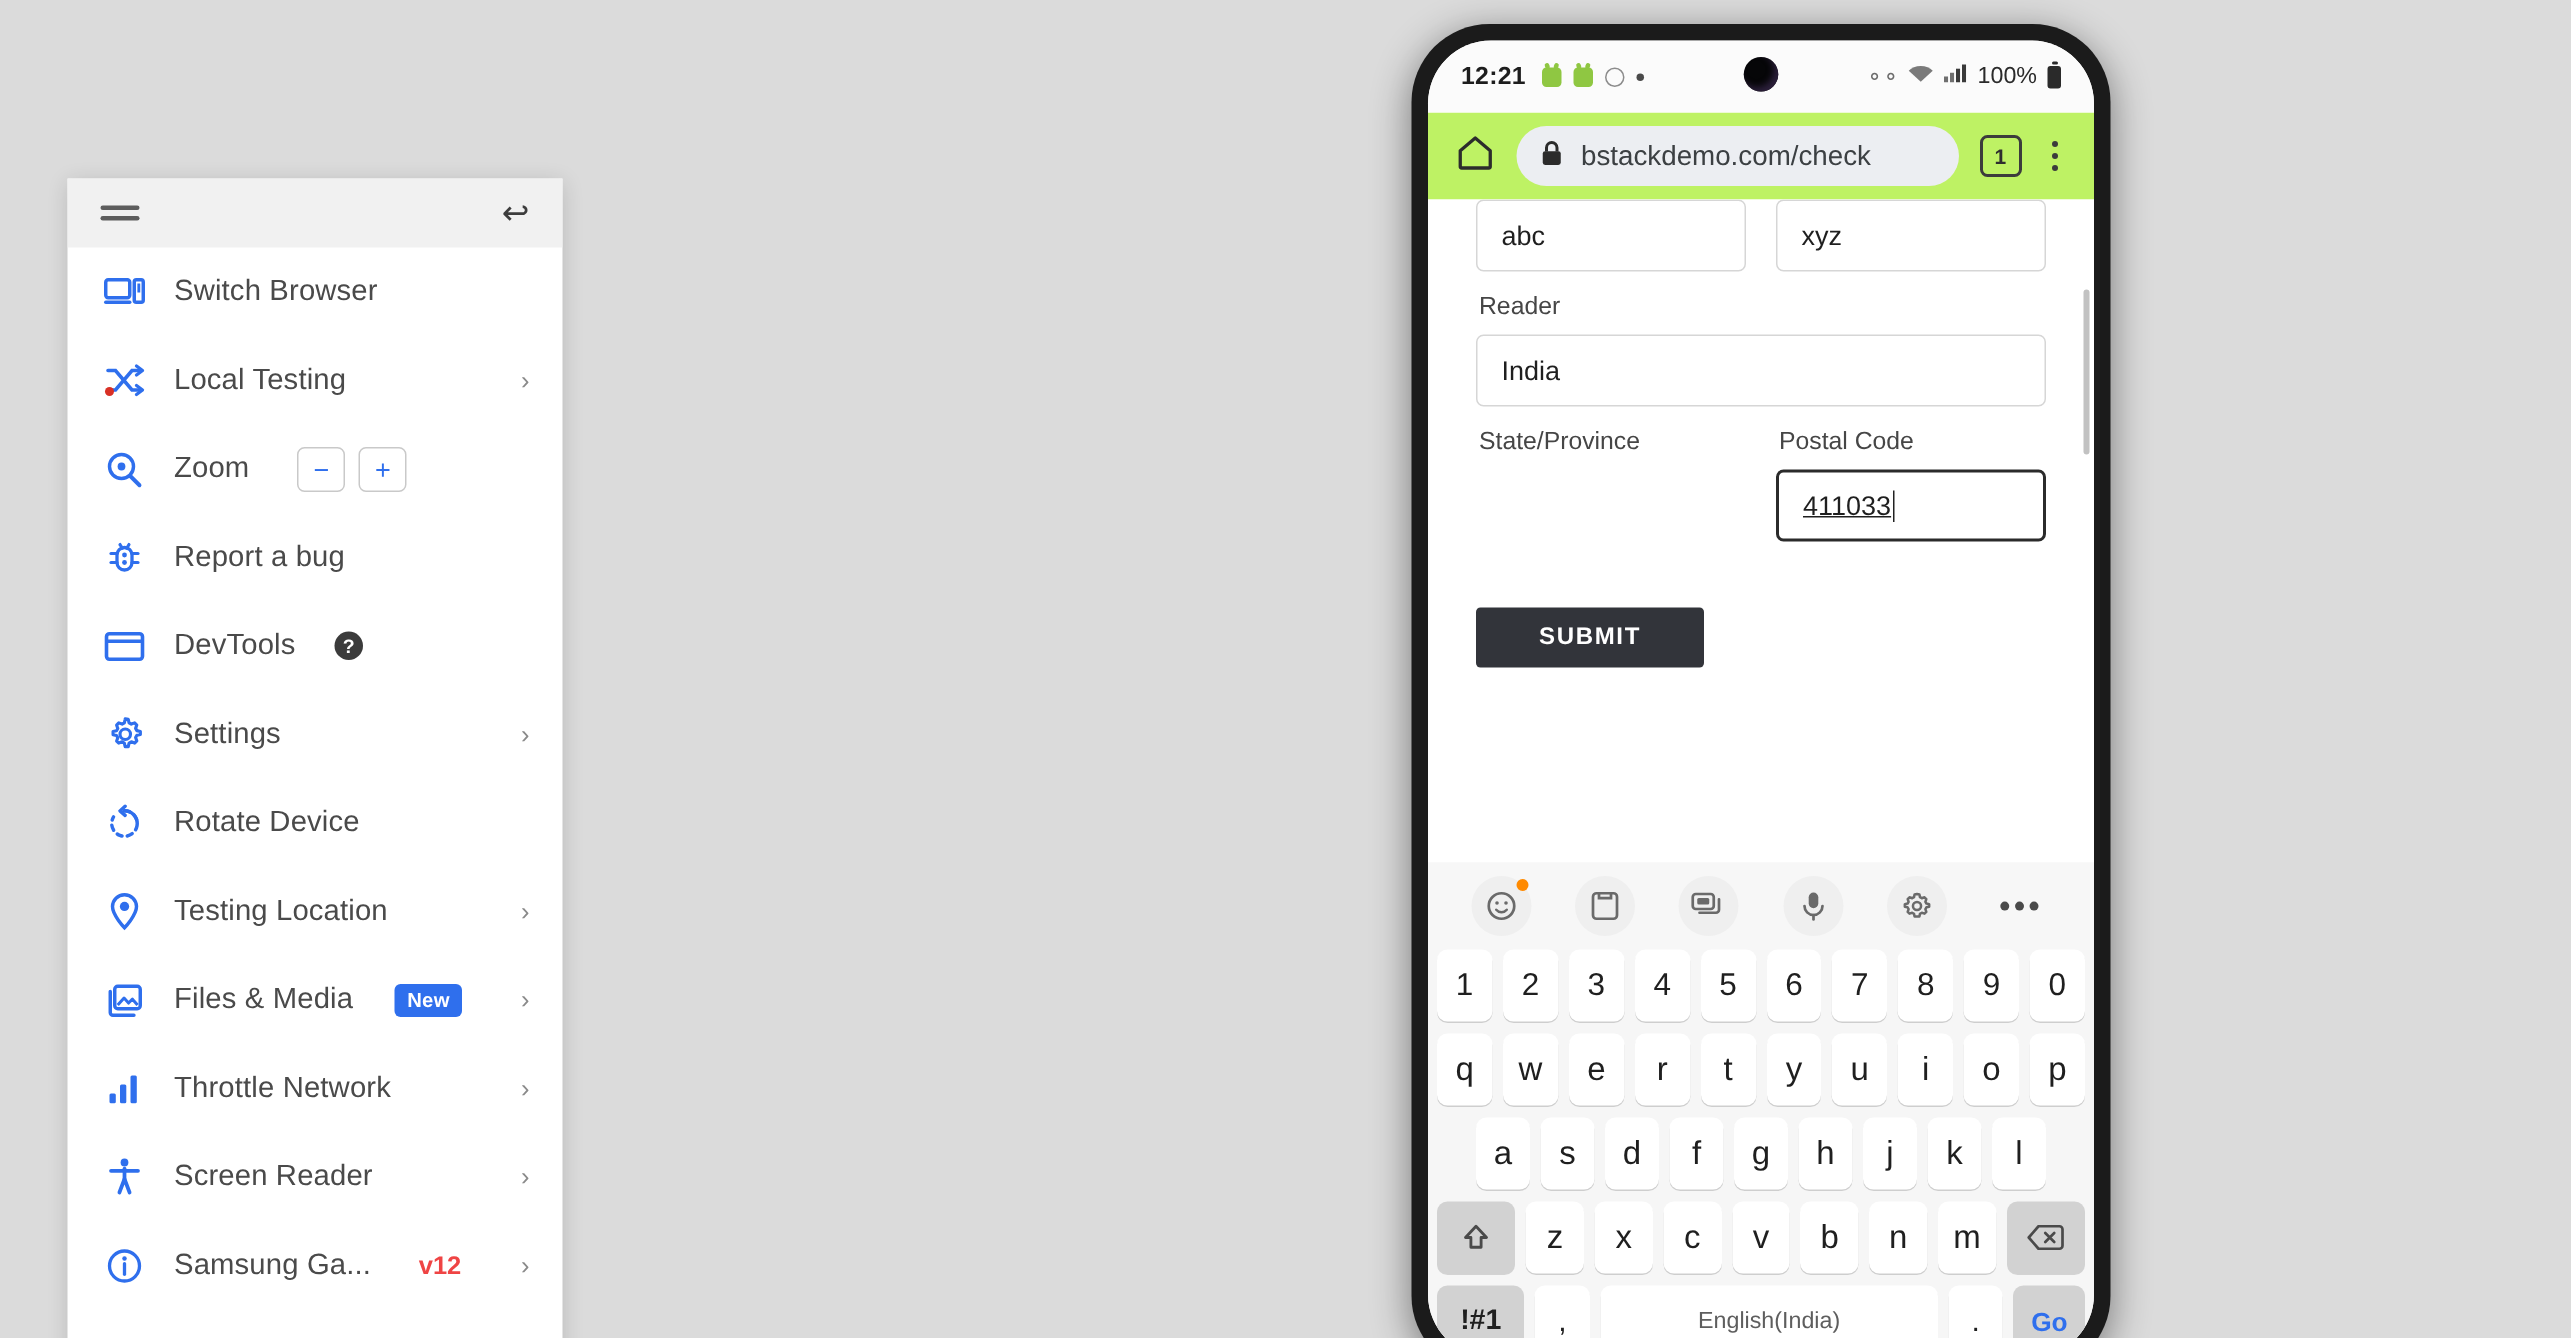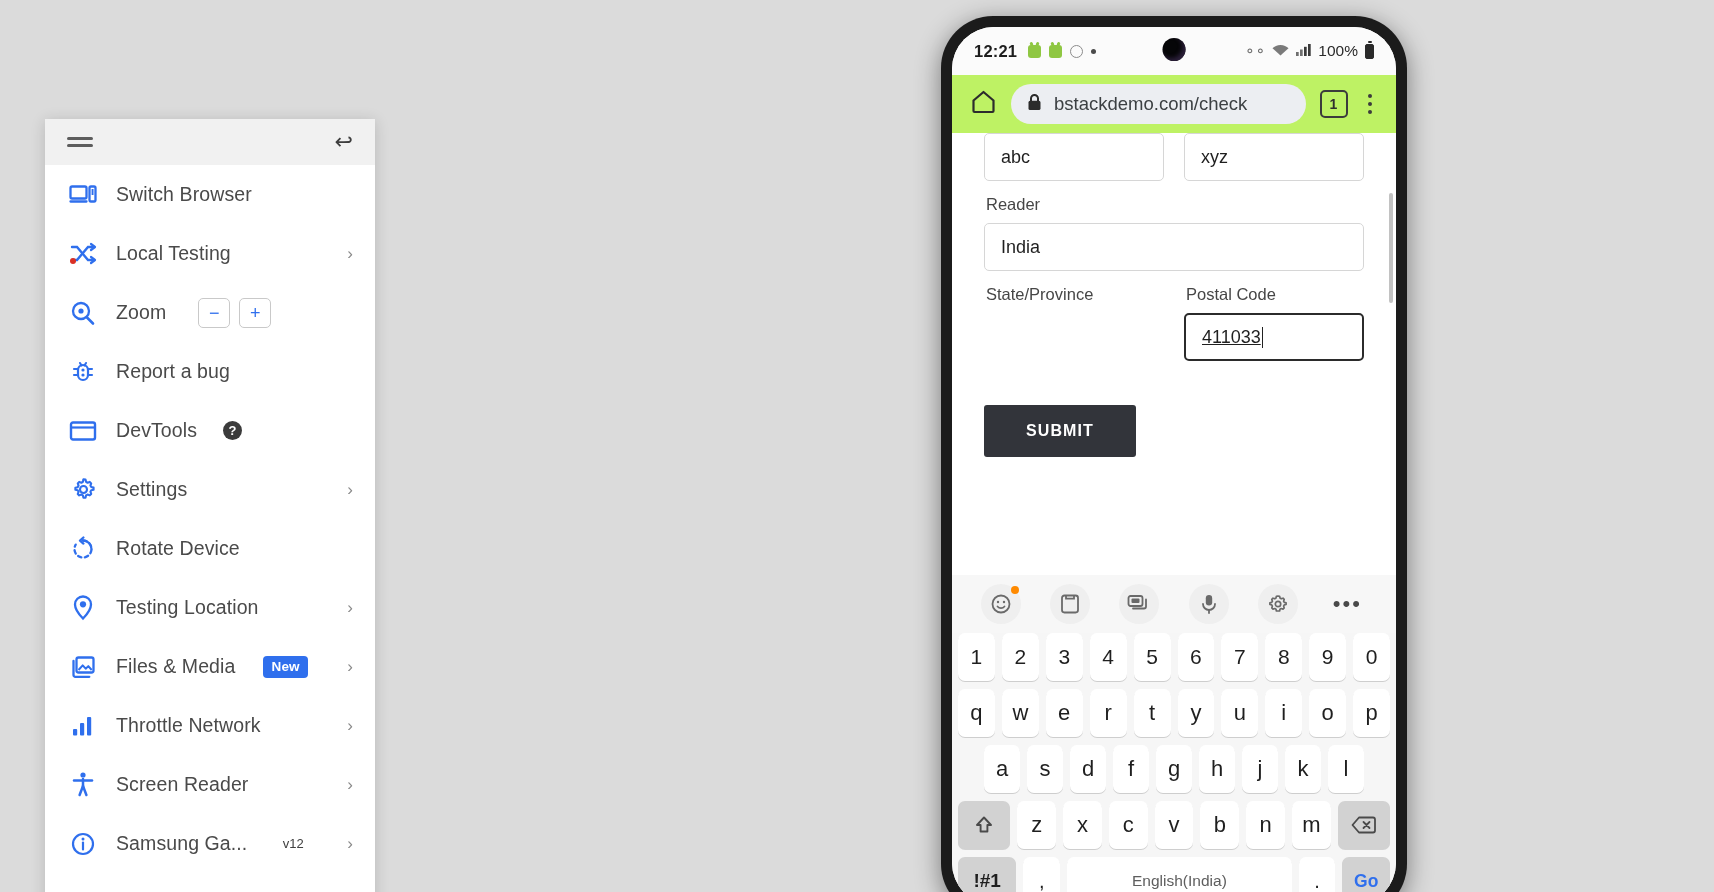--- a/index.html
+++ b/index.html
@@ -32,21 +32,21 @@
     height: 59px; display: flex; align-items: center;
     padding: 0 22px 0 23px; gap: 18px; position: relative;
   }
   .sb-icon { width: 30px; height: 30px; flex: none; display:flex; align-items:center; justify-content:center; }
   .sb-icon svg { display:block; }
   .sb-label {
     font-size: 19.5px; color: #4a4a4a; white-space: nowrap;
     letter-spacing: .1px;
   }
   .sb-chev { margin-left:auto; color:#8a8a8a; font-size:17px; line-height:1; }
-  .sb-right-text { margin-left:auto; font-size:13px; color:#404040; font-weight:400; padding-right:8px;}
+  .sb-right-text { margin-left:auto; font-size:17px; color:#ef4444; font-weight:700; padding-right:8px;}
   .badge-new {
     background:#2f6fed; color:#fff; font-size:13.5px; font-weight:700;
     padding:3px 8px 4px; border-radius:4px; margin-left:10px; letter-spacing:.2px;
   }
   .zoom-btns { display:flex; gap:9px; margin-left:14px; }
   .zoom-btn {
     width:32px; height:30px; border:1px solid #c9c9c9; border-radius:5px;
     background:#fff; color:#2f6fed; font-size:18px; display:flex;
     align-items:center; justify-content:center; line-height:1;
   }
@@ -122,21 +122,21 @@
   .fld {
     border:1px solid #d6d6d6; border-radius:5px; height:48px;
     display:flex; align-items:center; padding:0 16px;
     font-size:18px; color:#1f1f1f; background:#fff;
   }
   .fld.focused { border:2.6px solid #2b2b2b;text-decoration:underline; }
   .row2 { display:flex; gap:20px; }
   .row2 > div { flex:1; }
   .caret { display:inline-block; width:1.5px; height:21px; background:#222; margin-left:1px;}
   #submit-btn {
-    margin-top:44px; width:152px; height:52px; background:#32343a;
+    margin-top:44px; width:152px; height:40px; background:#32343a;
     color:#fff; font-size:16px; font-weight:700; letter-spacing:1.1px;
     display:flex; align-items:center; justify-content:center; border-radius:3px;
   }
   #pagescroll {
     position:absolute; right:3px; top:60px; width:4px; height:110px;
     background:#c2c2c2; border-radius:3px;
   }
 
   
   #keyboard { background:#f6f6f6; position:absolute; left:0; right:0; bottom:0; height:330px; }

